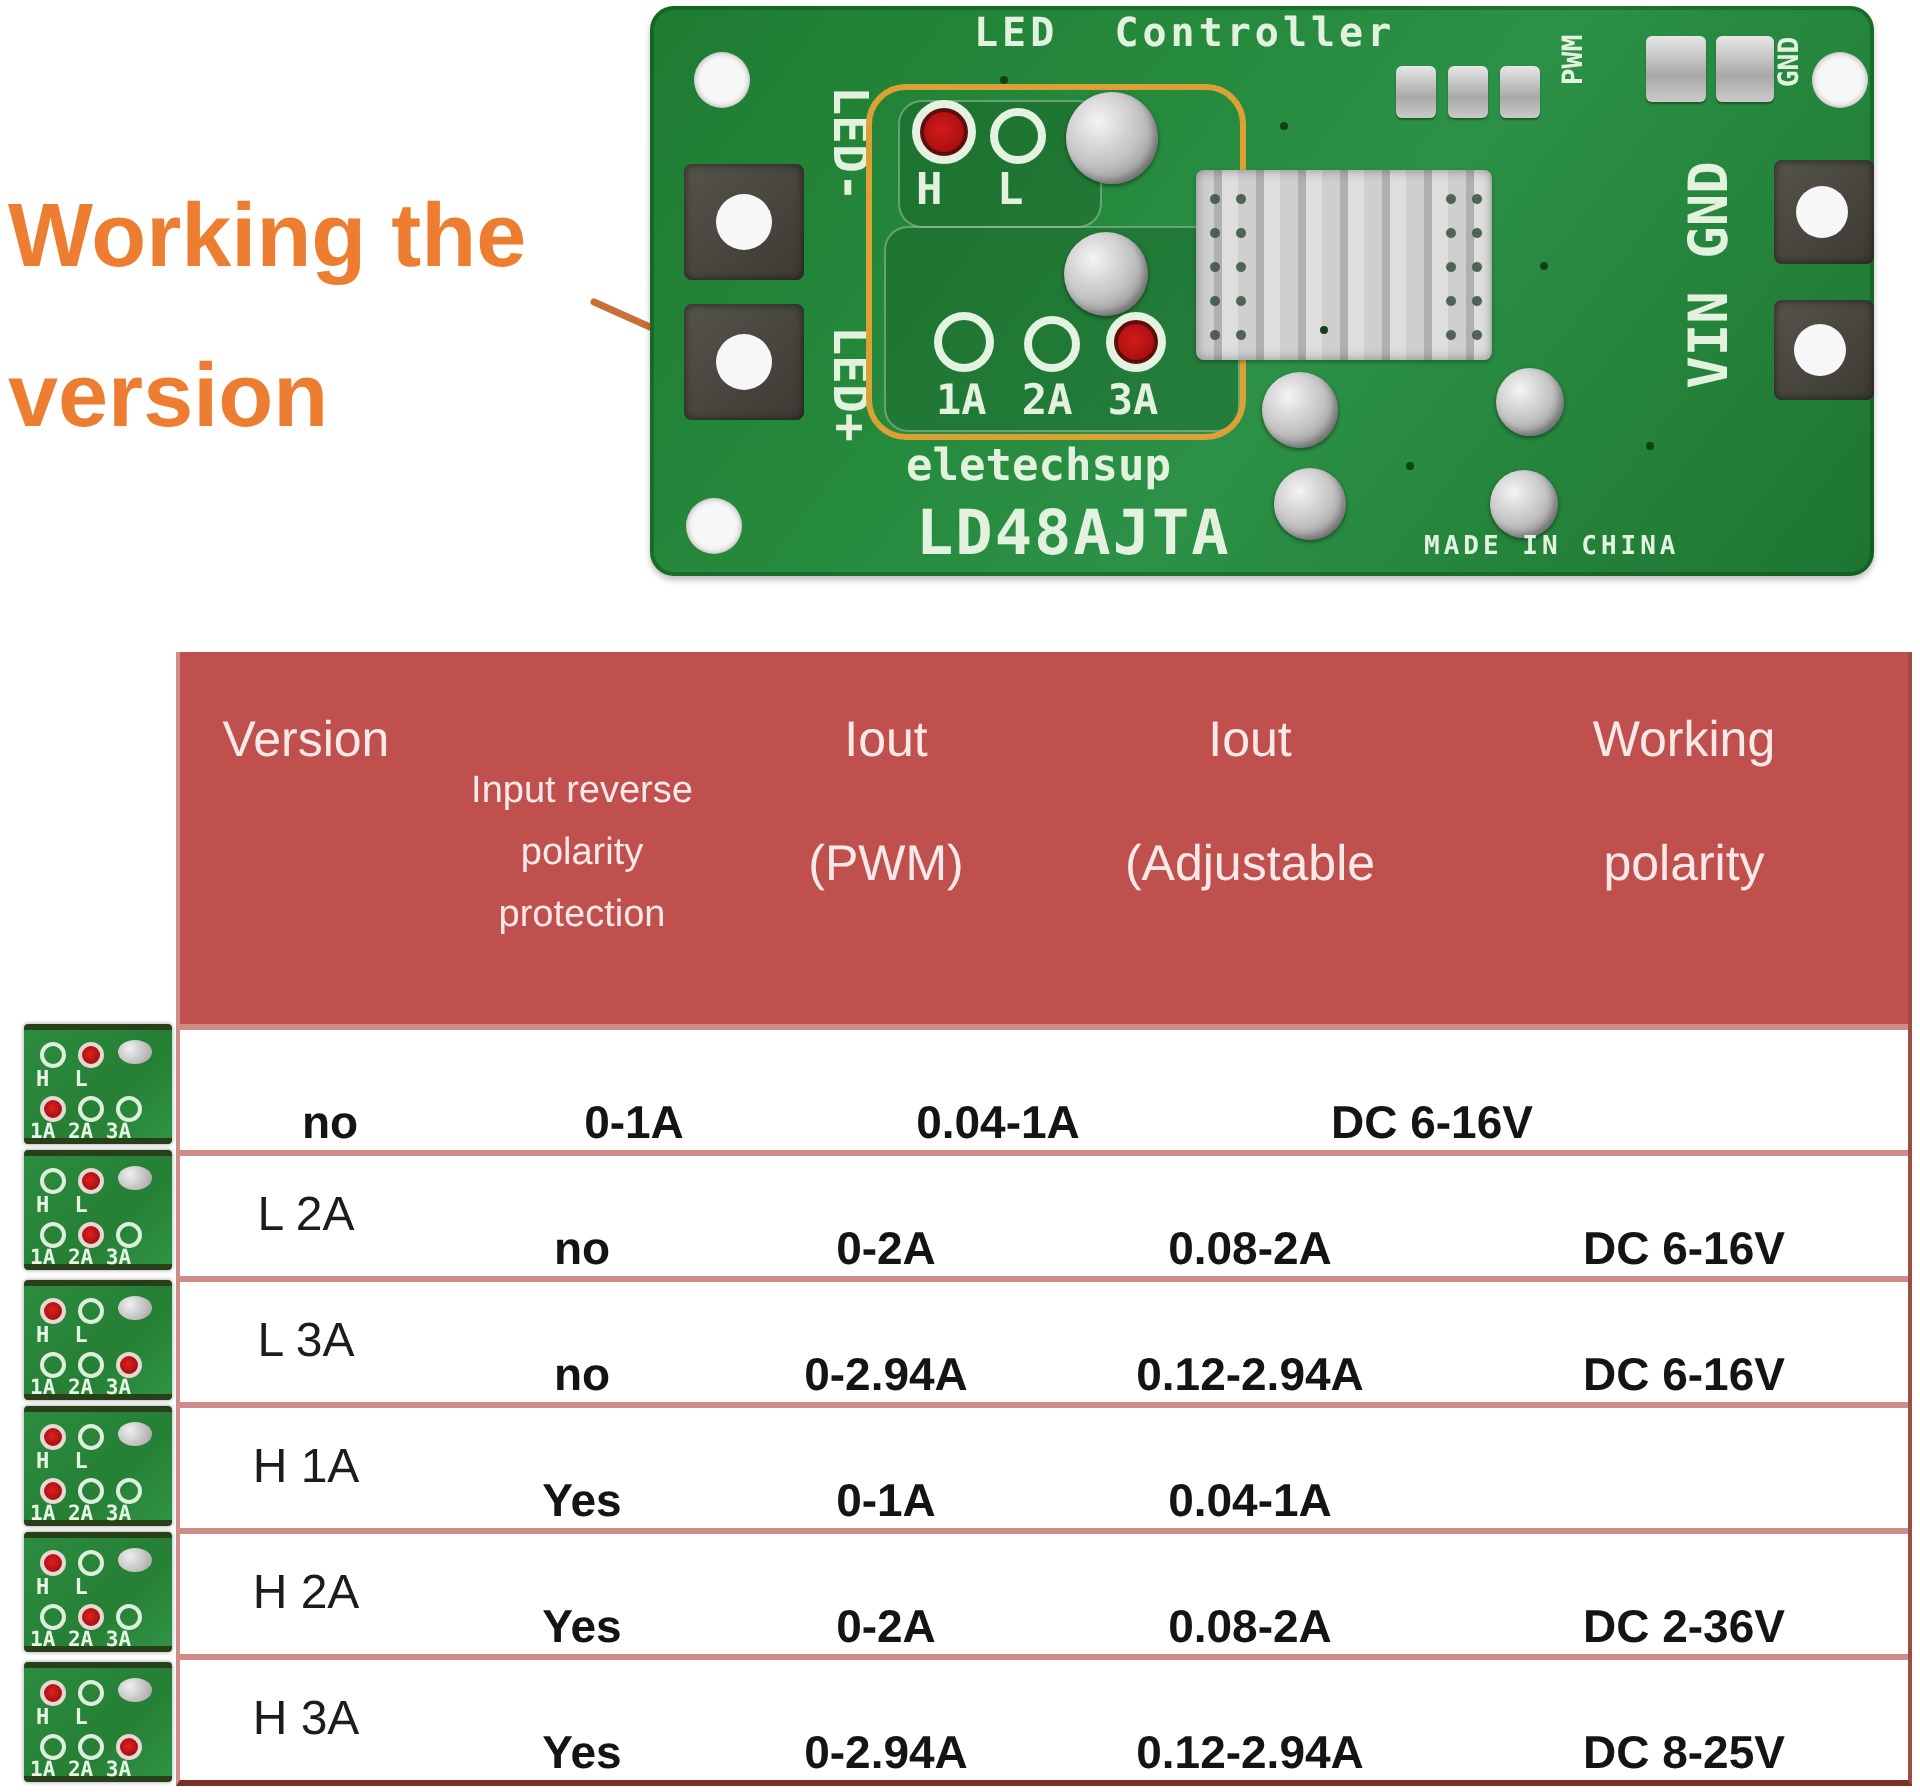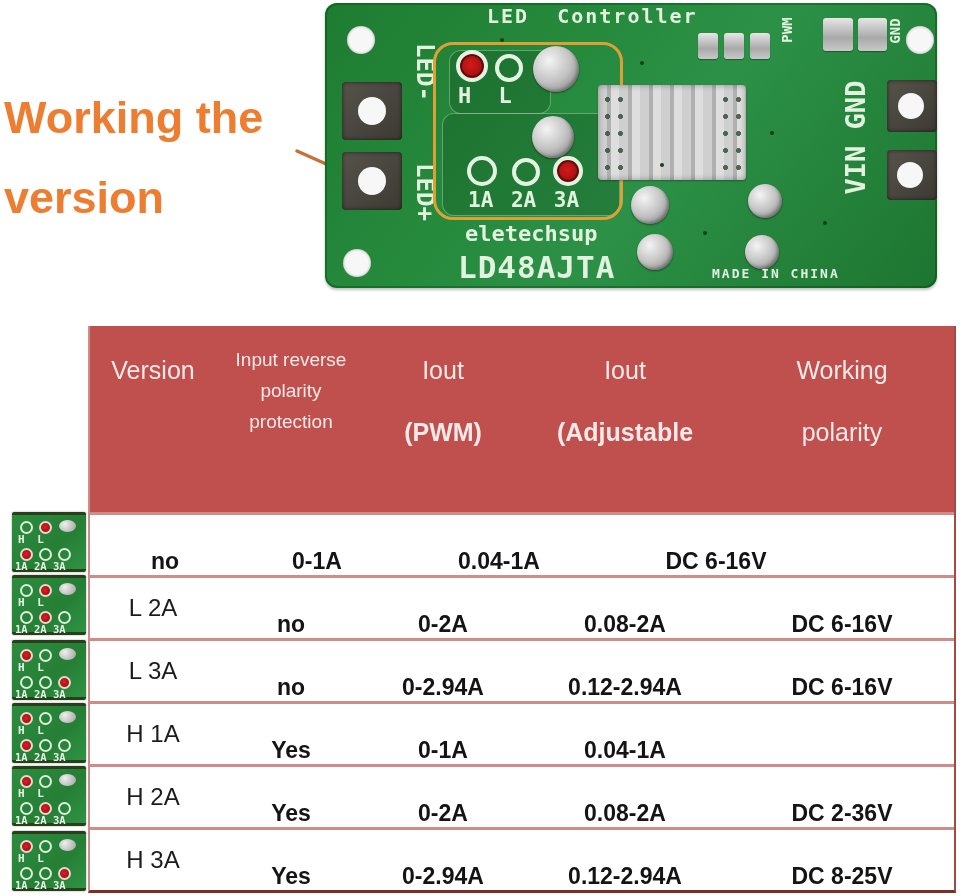--- a/index.html
+++ b/index.html
@@ -32,24 +32,24 @@
   .hole.marked { background:radial-gradient(circle at 45% 45%,#d51a1a,#9c0e0e 75%); box-shadow:inset 0 0 0 2px #5d0d0d; }
   .hlbox { position:absolute; border:3px solid #dda036; border-radius:20px; }
   .speck { position:absolute; width:4px; height:4px; border-radius:50%; background:#134018; }
 
   
   .table { position:absolute; left:88px; top:326px; width:868px; height:567px; border-left:2px solid #cf8d89; border-right:2px solid #a04b44; border-bottom:3px solid #7c2e29; }
   .thead { display:flex; width:100%; height:186px; background:#c0504d; color:#f6e9e8; }
   .th { display:flex; flex-direction:column; align-items:center; }
   .c1{width:126px;} .c2{width:150px;} .c3{width:154px;} .c4{width:210px;} .c5{width:224px;}
   .th-line { font-size:25px; line-height:36px; }
-  .th-bold { font-weight:bold; }
+  .th-bold { font-weight:normal; }
   .th-gap { height:26px; }
   .pad-26 { padding-top:26px; }
-  .th-small { font-size:19px; line-height:31px; padding-top:18px; }
+  .th-small { font-size:19px; line-height:31px; padding-top:18px;margin-top:36px; }
   .trow { display:flex; width:100%; height:63px; background:#ffffff; border-top:3px solid #cf8d89; }
   .trow:first-of-type { border-top:3px solid #d99694; }
   .td { display:flex; align-items:center; justify-content:center; color:#141414; }
   .td.ver { font-size:24px; font-weight:normal; color:#1c1c1c; }
   .td.val { font-size:23px; font-weight:bold;margin-top:32px; }
 
   
   .thumb { position:absolute; left:12px; width:74px; height:60px;
            background:linear-gradient(135deg,#2c8c3e,#257f35 60%,#2f9345); border-radius:2px;
            border-top:3px solid #27401a; border-bottom:3px solid #27401a; box-shadow:0 0 2px rgba(0,0,0,.4); }
@@ -127,21 +127,21 @@
 
     <div class="icpads"></div>
     <div class="icdots" style="left:276px; top:88px;"></div>
     <div class="icdots" style="left:394px; top:88px;"></div>
 
     <div class="blob" style="left:306px; top:183px; width:38px; height:38px;"></div>
     <div class="blob" style="left:423px; top:181px; width:34px; height:34px;"></div>
     <div class="blob" style="left:312px; top:231px; width:36px; height:36px;"></div>
     <div class="blob" style="left:420px; top:232px; width:34px; height:34px;"></div>
 
-    <div class="silk" style="left:140px; top:218px; font-size:22px;">eletechsup</div>
+    <div class="silk" style="left:128px; top:218px; font-size:22px;">eletechsup</div>
     <div class="silk" style="left:133px; top:246px; font-size:31px; letter-spacing:1px;">LD48AJTA</div>
     <div class="silk" style="left:387px; top:263px; font-size:13px; letter-spacing:2px;">MADE IN CHINA</div>
 
     <div class="speck" style="left:175px; top:35px;"></div>
     <div class="speck" style="left:315px; top:58px;"></div>
     <div class="speck" style="left:335px; top:160px;"></div>
     <div class="speck" style="left:445px; top:128px;"></div>
     <div class="speck" style="left:378px; top:228px;"></div>
     <div class="speck" style="left:498px; top:218px;"></div>
   </div>

